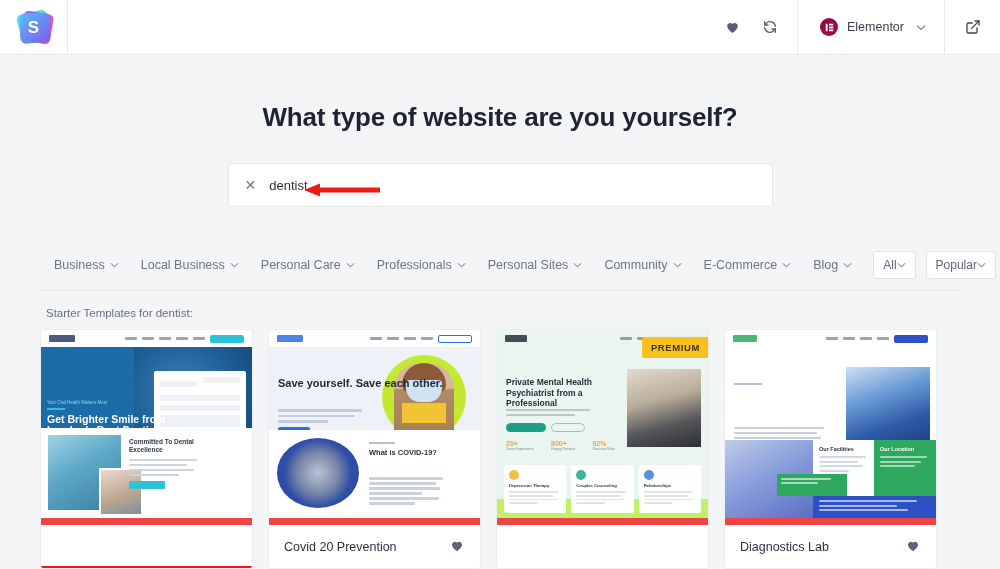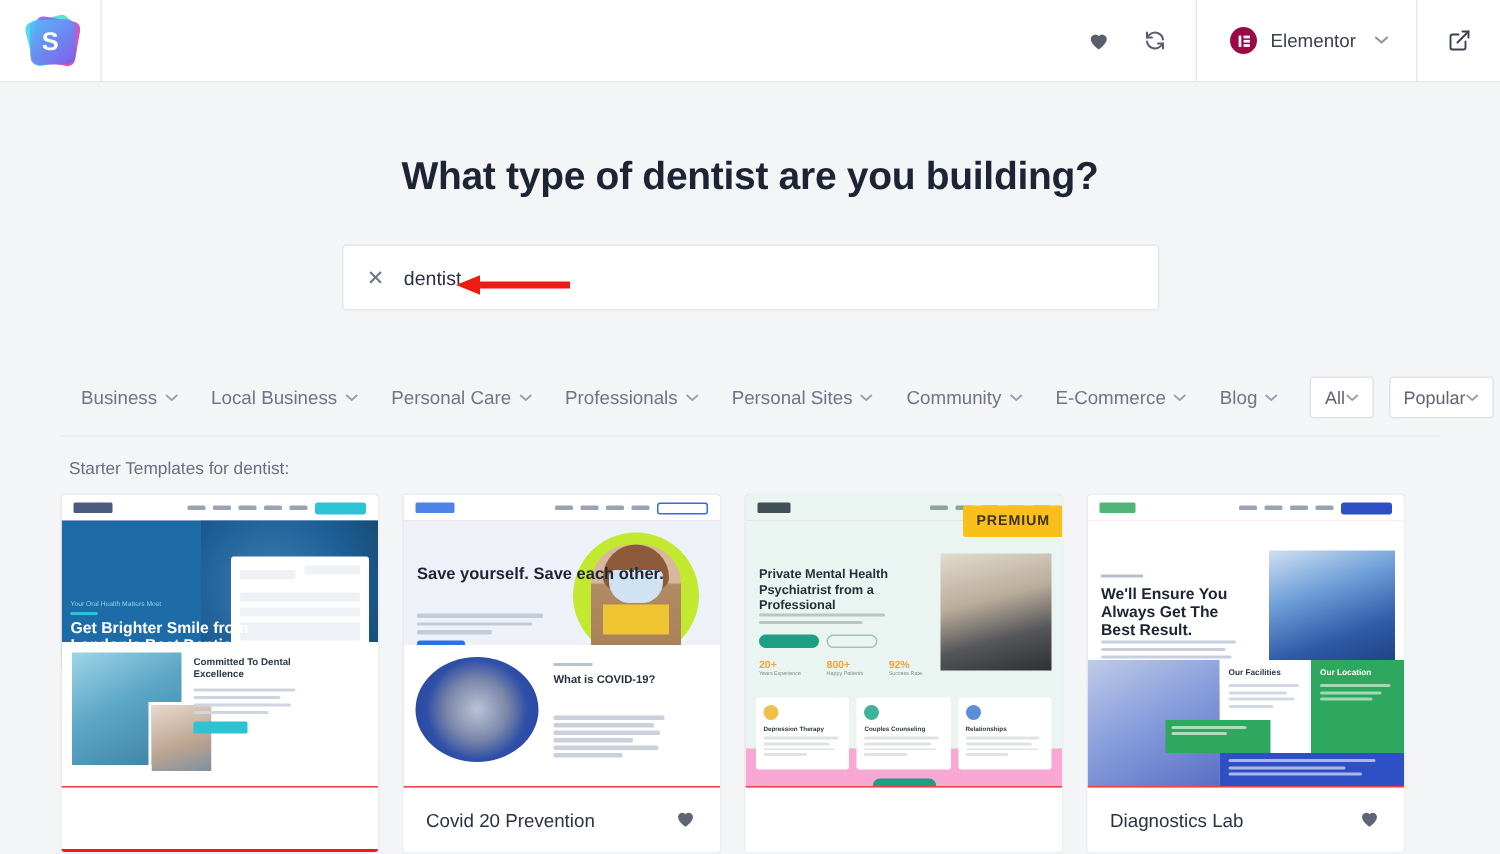--- a/index.html
+++ b/index.html
@@ -182,22 +182,22 @@
     border-radius: 3px;
     overflow: hidden;
     position: relative;
     cursor: pointer;
   }
   .card.selected { }
   .thumb {
     height: 195px;
     overflow: hidden;
     position: relative;
-    background: #f9a8d4;
-    border-bottom: 1px solid #ef4444;
+    background: #bef264;
+    border-bottom: 7px solid #ef4444;
   }
   .card-foot {
     height: 43px;
     display: flex; align-items: center;
     padding: 0 15px;
   }
   .card-title { font-size: 12.5px; color: #2c3242; }
   .heart {
     margin-left: auto;
     color: #5f6577;
@@ -373,21 +373,21 @@
     <div class="ext-cell">
       <svg width="16" height="16" viewBox="0 0 24 24" fill="none" stroke="#3c414f" stroke-width="1.9" stroke-linecap="round" stroke-linejoin="round">
           <path d="M18 13v6a2 2 0 0 1-2 2H5a2 2 0 0 1-2-2V8a2 2 0 0 1 2-2h6"></path>
           <path d="M15 3h6v6"></path>
           <path d="M10 14 21 3"></path>
         </svg>
     </div>
   </div>
 </div>
 
-<div class="page-title">What type of dentist are you building?</div>
+<div class="page-title">What type of website are you yourself?</div>
 
 <div class="search-wrap">
   <div class="search-box">
     <span class="clear-x">✕</span>
     <span class="search-text">dentist</span>
   </div>
   <svg class="annot-arrow" viewBox="0 0 76 14">
     <path d="M0 7 L16 0.5 L16 4.6 L76 4.6 L76 9.4 L16 9.4 L16 13.5 Z" fill="#ee1b12"></path>
   </svg>
 </div>
@@ -651,21 +651,20 @@
               <div class="mlink"></div>
               <div class="mlink"></div>
               <div class="mlink"></div>
               <div class="mlink"></div>
               <div class="mbtn" style="background:#2f4fc4"></div>
             </div>
           </div>
         <div class="c4-hero">
           <div class="c4-img"></div>
           <div class="c4-k"></div>
-          <div class="c4-h">We'll Ensure You Always Get The Best Result.</div>
           <div class="c4-p">
               <div class="b" style="width:98%"></div>
               <div class="b" style="width:90%"></div>
               <div class="b" style="width:95%"></div>
               <div class="b" style="width:72%"></div>
             </div>
         </div>
         <div class="c4-low">
           <div class="c4-l"></div>
           <div class="c4-m">

